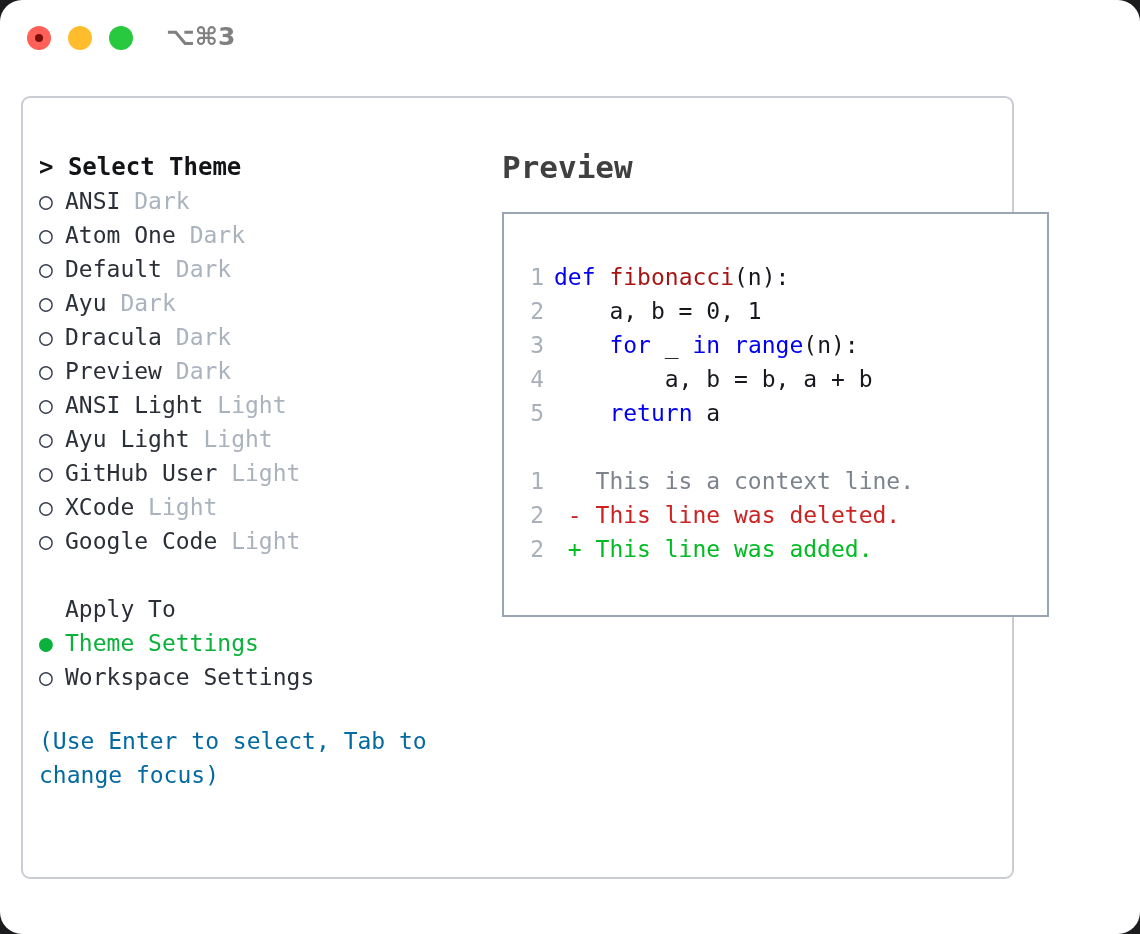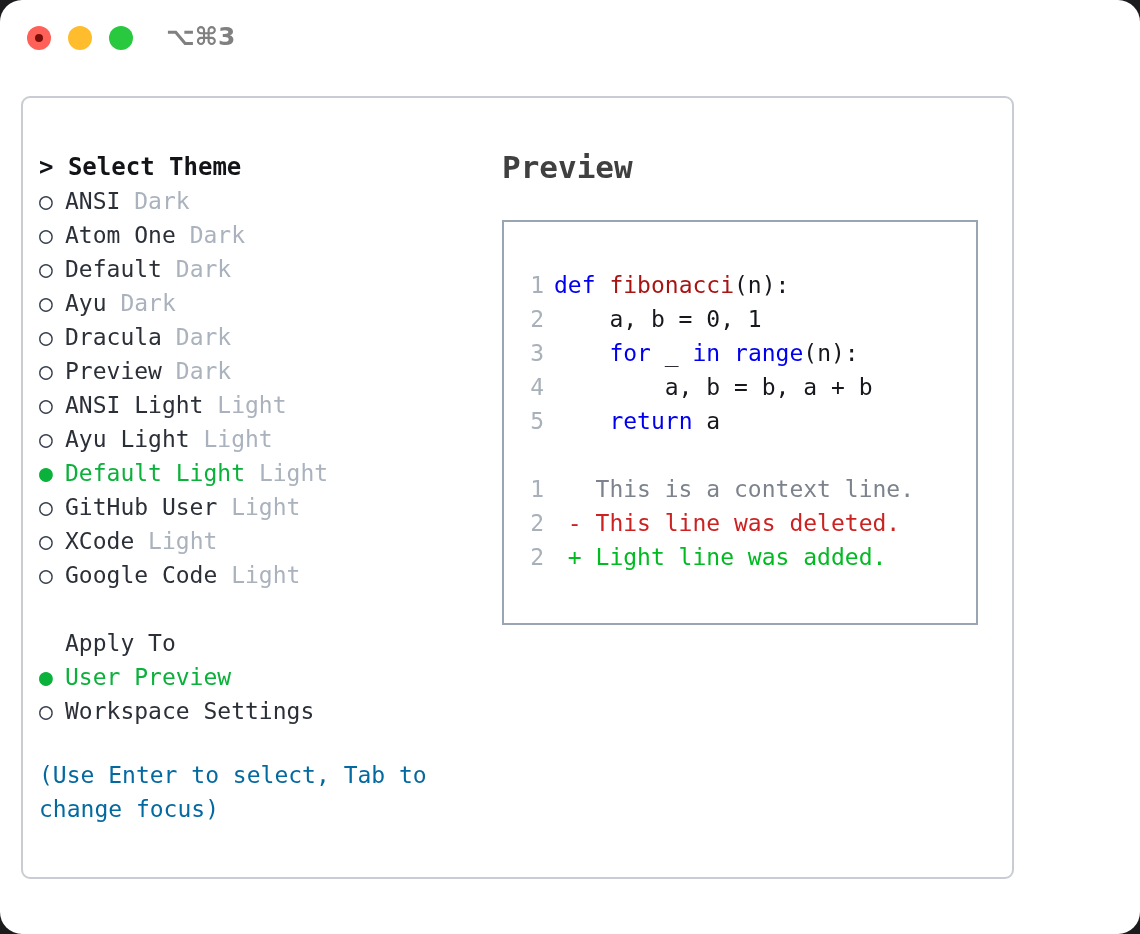--- a/index.html
+++ b/index.html
@@ -147,22 +147,22 @@
 
   
   .preview-title {
     font-size: 31px;
     font-weight: bold;
     color: #404040;
     line-height: 34px;
     white-space: pre;
   }
   .code-box {
-    margin-top: 36px;
-    width: 476px;
+    margin-top: 28px;
+    width: 547px;
     height: 405px;
     border: 2px solid #9aa5b4;
     box-sizing: border-box;
     background: #ffffff;
     position: relative;
   }
   .code-inner {
     position: absolute;
     left: 14px;
     top: 46px;
@@ -211,30 +211,29 @@
         <div class="row header-row">&gt; Select Theme</div>
         <div id="theme-list">
             <div class="row"><span class="marker dot-empty">○</span><span class="name">ANSI </span><span class="variant">Dark</span></div>
             <div class="row"><span class="marker dot-empty">○</span><span class="name">Atom One </span><span class="variant">Dark</span></div>
             <div class="row"><span class="marker dot-empty">○</span><span class="name">Default </span><span class="variant">Dark</span></div>
             <div class="row"><span class="marker dot-empty">○</span><span class="name">Ayu </span><span class="variant">Dark</span></div>
             <div class="row"><span class="marker dot-empty">○</span><span class="name">Dracula </span><span class="variant">Dark</span></div>
             <div class="row"><span class="marker dot-empty">○</span><span class="name">Preview </span><span class="variant">Dark</span></div>
             <div class="row"><span class="marker dot-empty">○</span><span class="name">ANSI Light </span><span class="variant">Light</span></div>
             <div class="row"><span class="marker dot-empty">○</span><span class="name">Ayu Light </span><span class="variant">Light</span></div>
-            <div class="row selected"><span class="marker dot-filled">●</span><span class="name">Default Light </span><span class="variant">Light</span></div>
             <div class="row"><span class="marker dot-empty">○</span><span class="name">GitHub User </span><span class="variant">Light</span></div>
             <div class="row"><span class="marker dot-empty">○</span><span class="name">XCode </span><span class="variant">Light</span></div>
             <div class="row"><span class="marker dot-empty">○</span><span class="name">Google Code </span><span class="variant">Light</span></div>
           </div>
 
         <div class="spacer-lg"></div>
         <div class="section-label">Apply To</div>
         <div id="apply-list">
-            <div class="row selected"><span class="marker dot-filled">●</span><span class="name">User Preview</span></div>
+            <div class="row selected"><span class="marker dot-filled">●</span><span class="name">Theme Settings</span></div>
             <div class="row"><span class="marker dot-empty">○</span><span class="name">Workspace Settings</span></div>
           </div>
 
         <div class="hint">(Use Enter to select, Tab to change focus)</div>
       </div>
 
       <div class="right-col">
         <div class="preview-title">Preview</div>
         <div class="code-box">
           <div class="code-inner">
@@ -242,21 +241,21 @@
                 <div class="code-line"><span class="ln">1</span><span class="kw">def </span><span class="fn">fibonacci</span><span>(n):</span></div>
                 <div class="code-line"><span class="ln">2</span><span>    a, b = 0, 1</span></div>
                 <div class="code-line"><span class="ln">3</span><span>    </span><span class="kw">for</span><span> _ </span><span class="kw">in</span><span> </span><span class="kw">range</span><span>(n):</span></div>
                 <div class="code-line"><span class="ln">4</span><span>        a, b = b, a + b</span></div>
                 <div class="code-line"><span class="ln">5</span><span>    </span><span class="kw">return</span><span> a</span></div>
               </div>
             <div class="gap"></div>
             <div id="diff-lines">
                 <div class="code-line"><span class="ln">1</span><span class="ctx">   This is a context line.</span></div>
                 <div class="code-line"><span class="ln">2</span><span class="del"> - This line was deleted.</span></div>
-                <div class="code-line"><span class="ln">2</span><span class="add"> + Light line was added.</span></div>
+                <div class="code-line"><span class="ln">2</span><span class="add"> + This line was added.</span></div>
               </div>
           </div>
         </div>
       </div>
 
     </div>
   </div>
 </div>
 
 </body></html>

